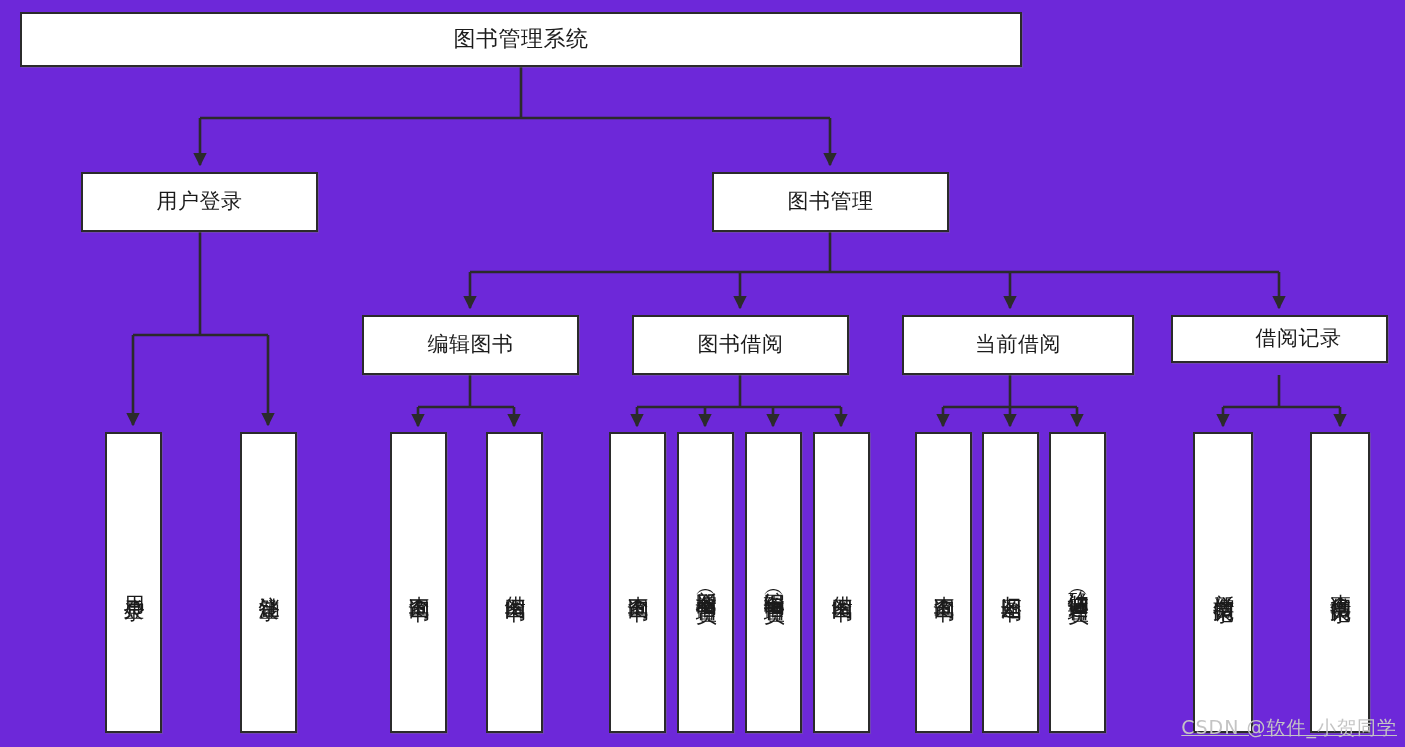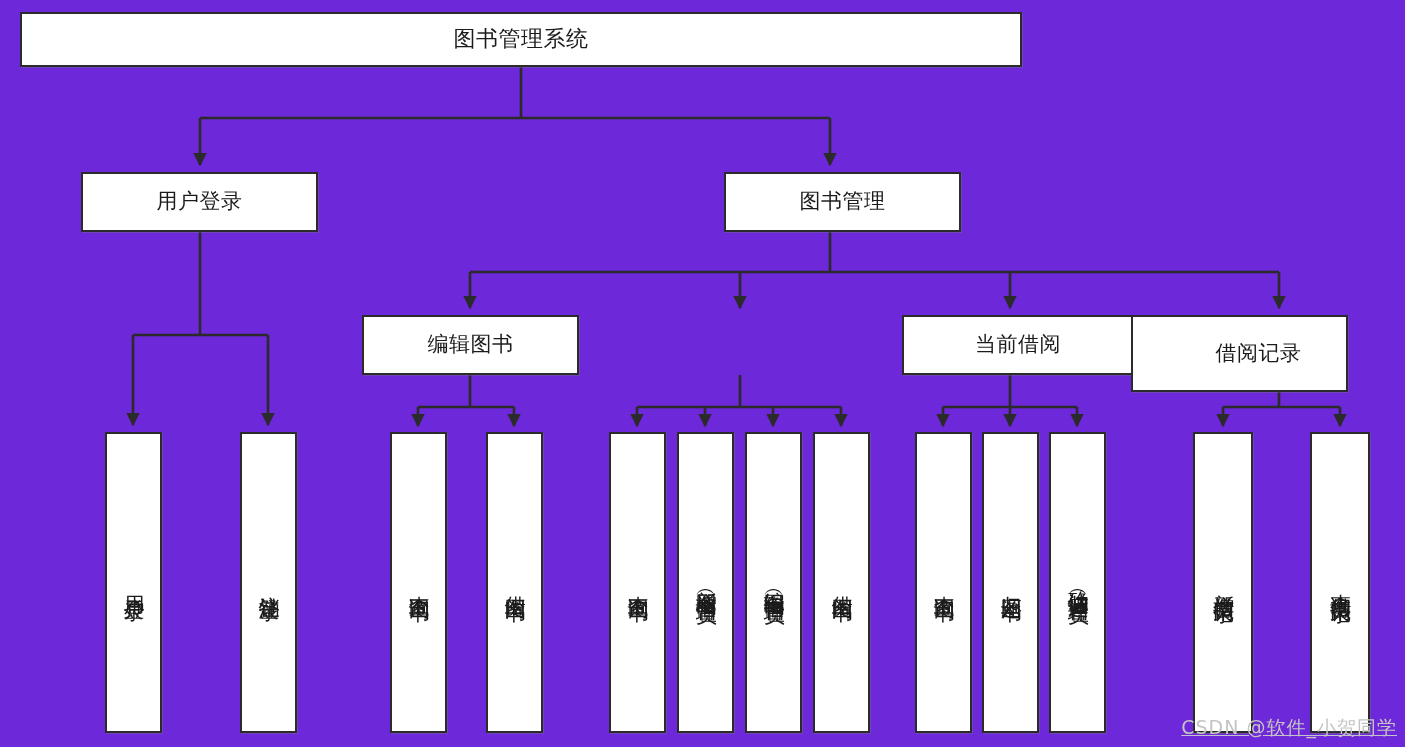--- a/index.html
+++ b/index.html
@@ -123,25 +123,26 @@
       <path d="M 1279 375 L 1279 407"></path>
       <path d="M 1223 407 L 1340 407"></path>
       <path d="M 1223 407 L 1223 426" marker-end="url(#arrow)"></path>
       <path d="M 1340 407 L 1340 426" marker-end="url(#arrow)"></path>
     </g>
   </svg>
 
   <div class="node horiz root" style="left:20px; top:12px; width:1002px; height:55px;">图书管理系统</div>
 
   <div class="node horiz" style="left:81px; top:172px; width:237px; height:60px;">用户登录</div>
-  <div class="node horiz" style="left:712px; top:172px; width:237px; height:60px;margin-left:12px;">图书管理</div>
+  <div class="node horiz" style="left:712px; top:172px; width:237px; height:60px;">图书管理</div>
 
   <div class="node horiz" style="left:362px; top:315px; width:217px; height:60px;">编辑图书</div>
+  <div class="node horiz" style="left:632px; top:315px; width:217px; height:60px;">图书借阅</div>
   <div class="node horiz" style="left:902px; top:315px; width:232px; height:60px;">当前借阅</div>
-  <div class="node horiz" style="left:1131px; top:315px; width:217px; height:77px;padding-left:38px;">借阅记录</div>
+  <div class="node horiz" style="left:1171px; top:315px; width:217px; height:48px;padding-left:38px;">借阅记录</div>
 
   <div class="node vert" style="left:105px; top:432px; width:57px; height:301px;">
     <span class="vtext">用户登录</span>
   </div>
   <div class="node vert" style="left:240px; top:432px; width:57px; height:301px;">
     <span class="vtext">注销登录</span>
   </div>
 
   <div class="node vert" style="left:390px; top:432px; width:57px; height:301px;">
     <span class="vtext">查询图书</span>

